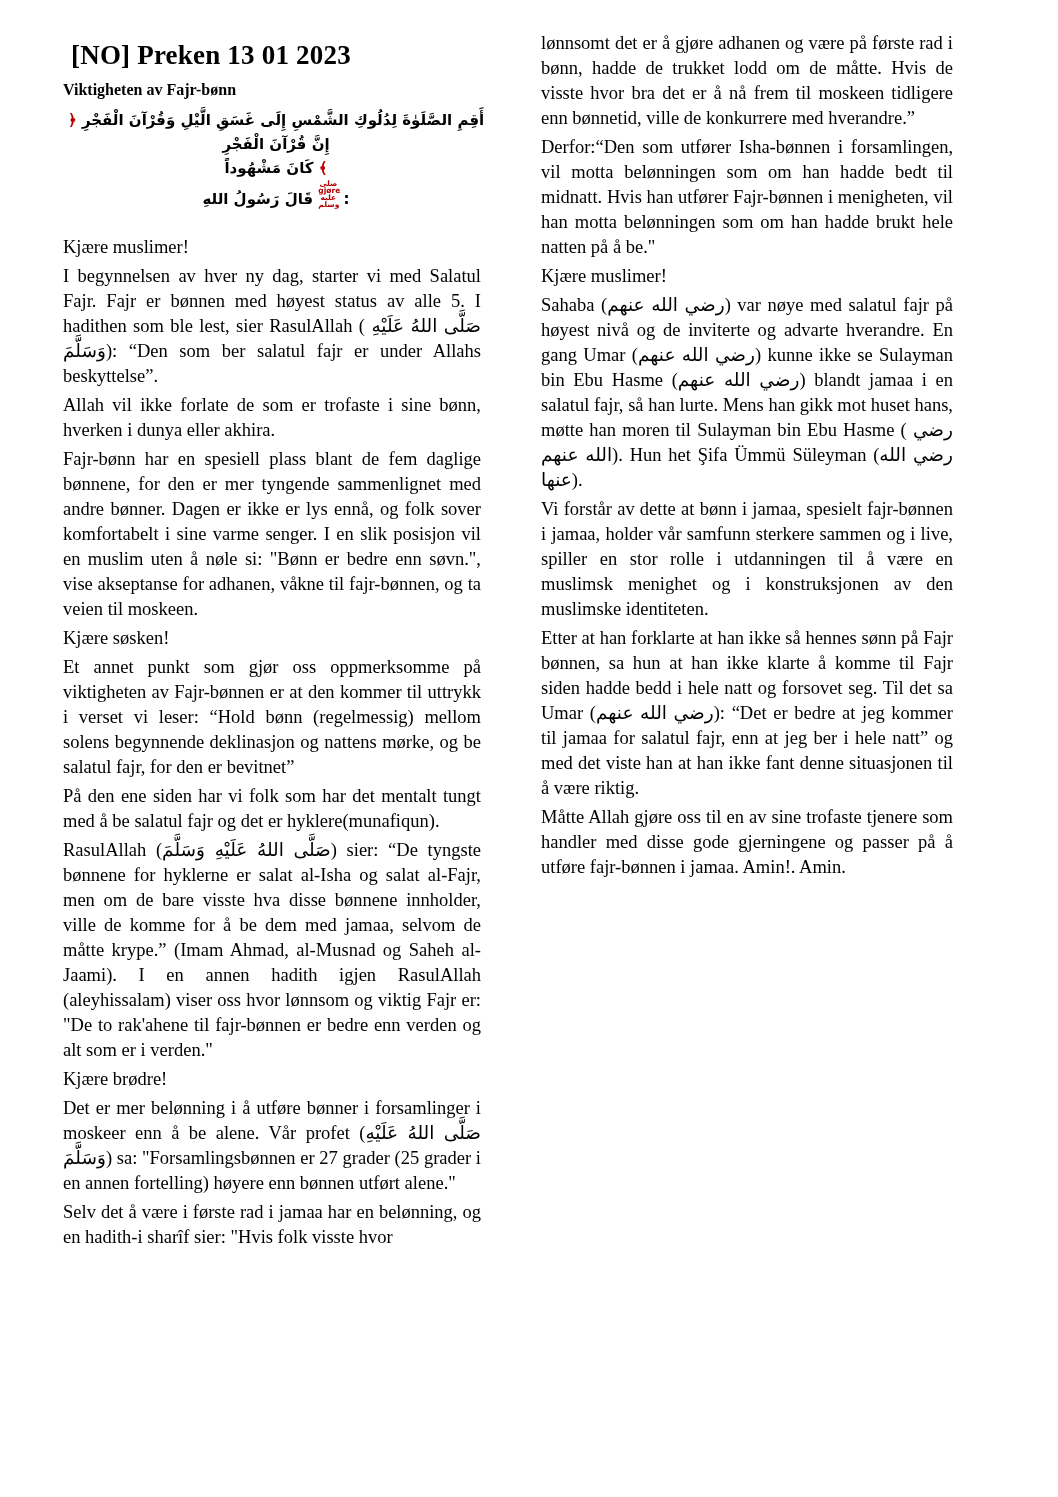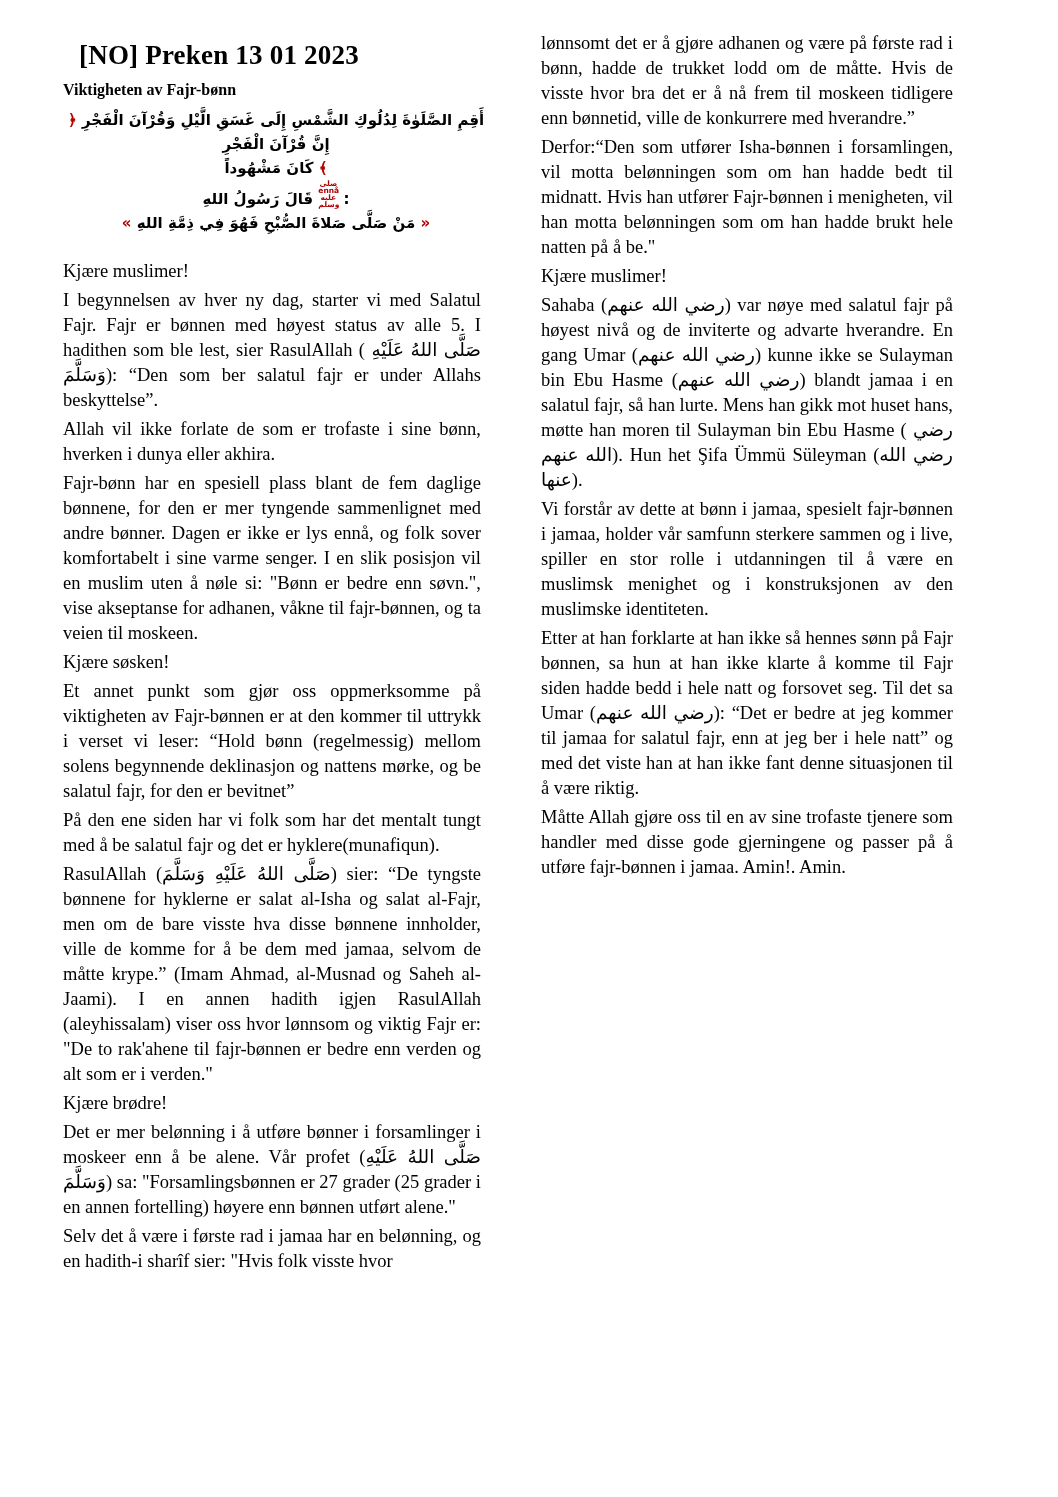--- a/index.html
+++ b/index.html
@@ -27,21 +27,21 @@
   }
   .col-right {
     left: 541px;
     top: 31px;
     width: 420px;
   }
   .doc-title {
     font-size: 27px;
     line-height: 30px;
     font-weight: bold;
-    margin: 0 0 9px 16px;
+    margin: 0 0 9px 8px;
     letter-spacing: 0.2px;
   }
   .doc-subtitle {
     font-size: 16px;
     line-height: 22px;
     font-weight: bold;
     margin: 0 0 7px 0;
   }
   .arabic-block {
     font-family: "DejaVu Sans", sans-serif;
@@ -77,22 +77,21 @@
 
 <div class="page">
 
   <div class="col col-left">
     <h1 class="doc-title">[NO] Preken 13 01 2023</h1>
     <h2 class="doc-subtitle">Viktigheten av Fajr-bønn</h2>
 
     <div class="arabic-block">
       <span class="arabic-line"><span class="red">﴿</span> <span>أَقِمِ الصَّلَوٰةَ لِدُلُوكِ الشَّمْسِ إِلَى غَسَقِ الَّيْلِ وَقُرْآنَ الْفَجْرِ إِنَّ قُرْآنَ الْفَجْرِ</span></span>
       <span class="arabic-line"><span>كَانَ مَشْهُوداً</span> <span class="red">﴾</span></span>
-      <span class="arabic-line"><span>قَالَ رَسُولُ اللهِ</span> <span class="saw-stamp">صلى ennå عليه وسلم</span> <span>:</span></span>
-      <span class="arabic-line"><span class="red">«</span> <span>مَنْ صَلَّى صَلاةَ الصُّبْحِ فَهُوَ فِي ذِمَّةِ اللهِ</span> <span class="red">»</span></span>
+      <span class="arabic-line"><span>قَالَ رَسُولُ اللهِ</span> <span class="saw-stamp">صلى gjøre عليه وسلم</span> <span>:</span></span>
     </div>
 
     <p class="body-par">Kjære muslimer!</p>
     <p class="body-par">I begynnelsen av hver ny dag, starter vi med Salatul Fajr. Fajr er bønnen med høyest status av alle 5. I hadithen som ble lest, sier RasulAllah ( صَلَّى اللهُ عَلَيْهِ وَسَلَّمَ): “Den som ber salatul fajr er under Allahs beskyttelse”.</p>
     <p class="body-par">Allah vil ikke forlate de som er trofaste i sine bønn, hverken i dunya eller akhira.</p>
     <p class="body-par">Fajr-bønn har en spesiell plass blant de fem daglige bønnene, for den er mer tyngende sammenlignet med andre bønner. Dagen er ikke er lys ennå, og folk sover komfortabelt i sine varme senger. I en slik posisjon vil en muslim uten å nøle si: "Bønn er bedre enn søvn.", vise akseptanse for adhanen, våkne til fajr-bønnen, og ta veien til moskeen.</p>
     <p class="body-par">Kjære søsken!</p>
     <p class="body-par">Et annet punkt som gjør oss oppmerksomme på viktigheten av Fajr-bønnen er at den kommer til uttrykk i verset vi leser: “Hold bønn (regelmessig) mellom solens begynnende deklinasjon og nattens mørke, og be salatul fajr, for den er bevitnet”</p>
     <p class="body-par">På den ene siden har vi folk som har det mentalt tungt med å be salatul fajr og det er hyklere(munafiqun).</p>
     <p class="body-par">RasulAllah (صَلَّى اللهُ عَلَيْهِ وَسَلَّمَ) sier: “De tyngste bønnene for hyklerne er salat al-Isha og salat al-Fajr, men om de bare visste hva disse bønnene innholder, ville de komme for å be dem med jamaa, selvom de måtte krype.” (Imam Ahmad, al-Musnad og Saheh al-Jaami). I en annen hadith igjen RasulAllah (aleyhissalam) viser oss hvor lønnsom og viktig Fajr er: "De to rak'ahene til fajr-bønnen er bedre enn verden og alt som er i verden."</p>

